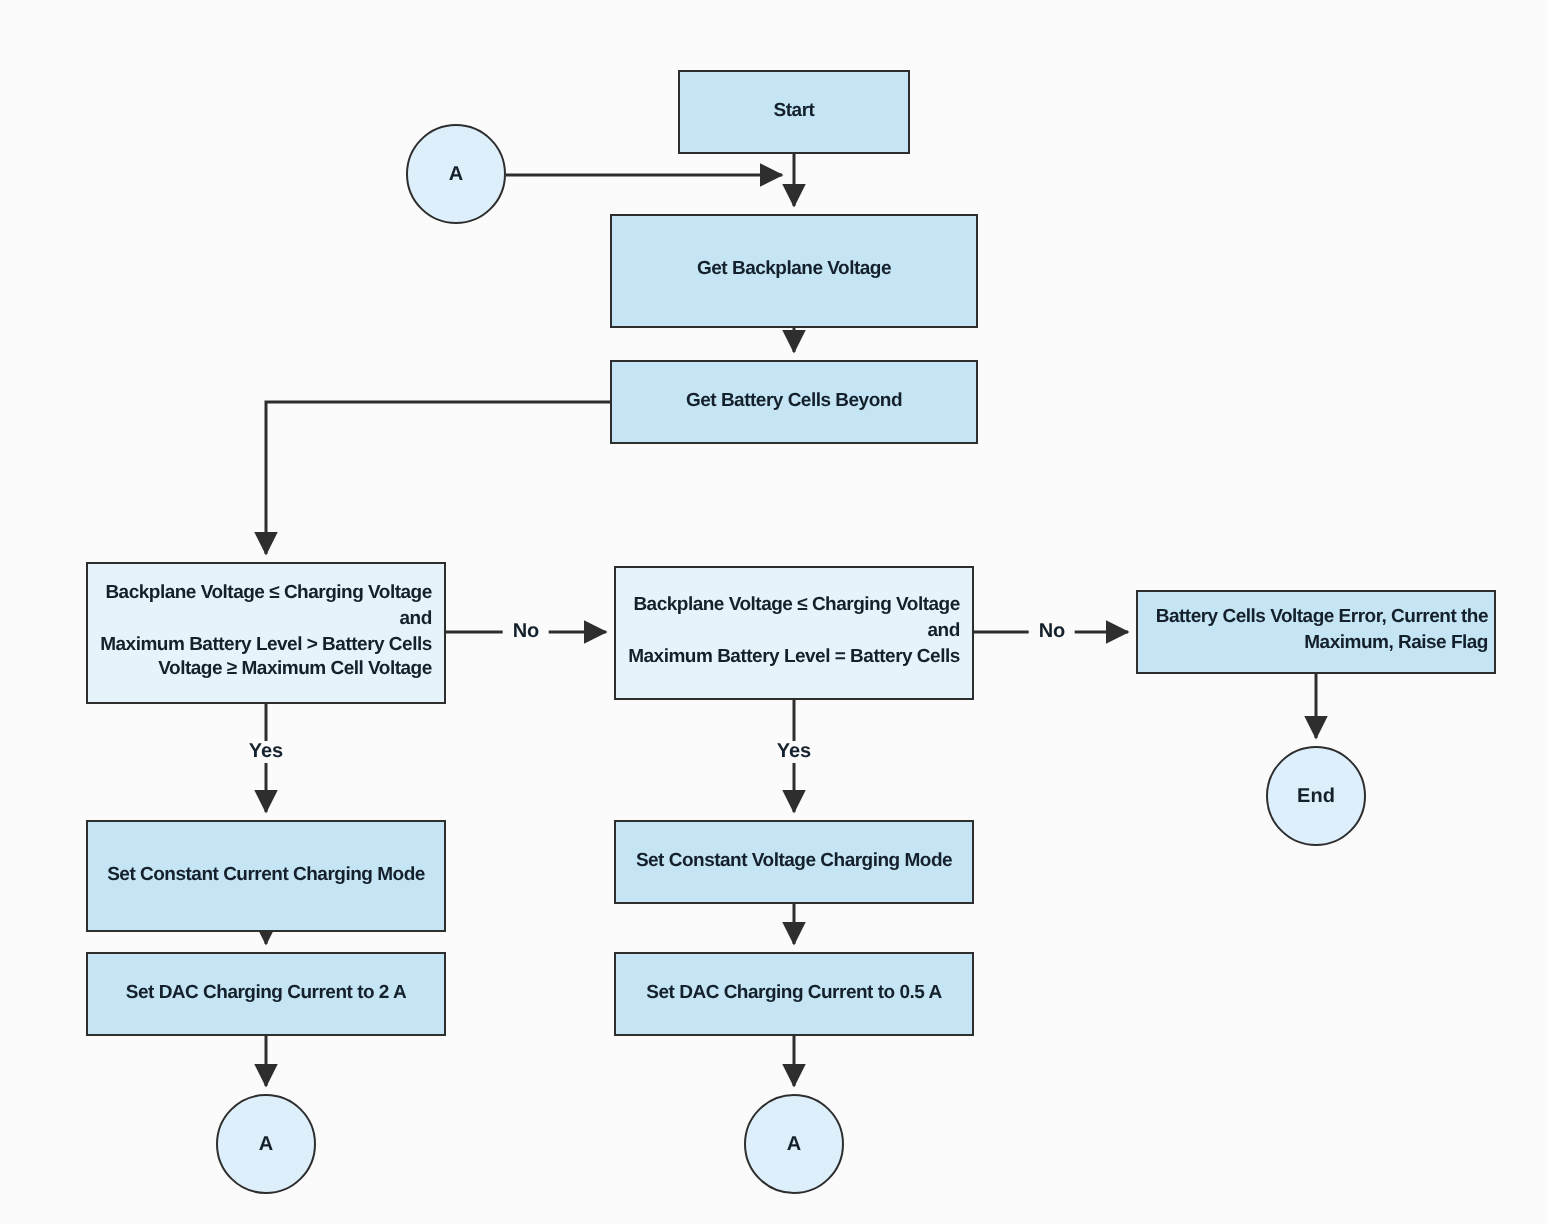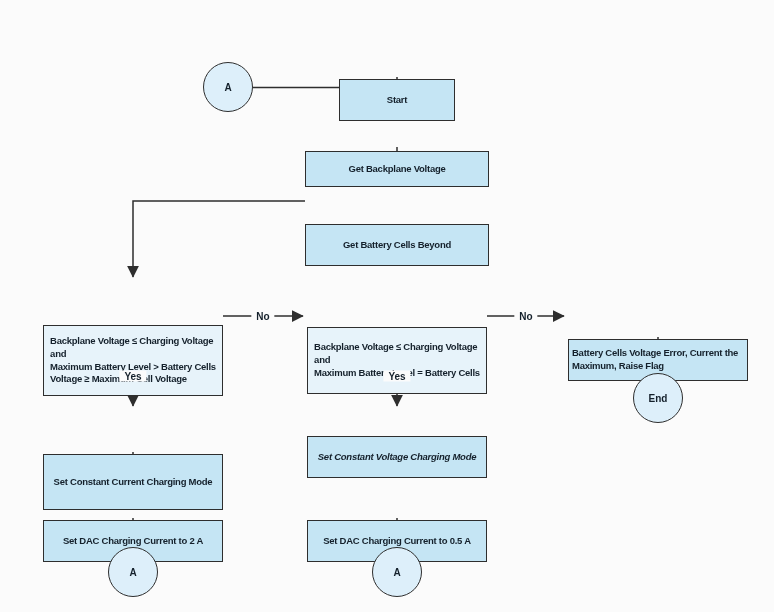--- a/index.html
+++ b/index.html
@@ -32,31 +32,30 @@
     fill:none;
     stroke:var(--line);
     stroke-width:1.5;
   }
   .box{
     position:absolute;
     box-sizing:border-box;
     display:flex;
     align-items:center;
     justify-content:center;
-    text-align:left;
+    text-align:right;
     border:1.8px solid var(--border);
     background:var(--process-fill);
     color:var(--text);
     font-weight:bold;
     font-size:9.5px;
     letter-spacing:-0.25px;
     line-height:1.35;
     padding:2px 3px;
     white-space:pre-line;
-    margin-top:44px;
   }
   .box.condition{ background:var(--condition-fill); }
   .circle{
     position:absolute;
     box-sizing:border-box;
     width:50px; height:50px;
     border-radius:50%;
     border:1.8px solid var(--border);
     background:var(--terminal-fill);
     display:flex;
@@ -100,40 +99,40 @@
     <path d="M397,350 V406" marker-end="url(#arrow)"></path>
     <path d="M397,452 V472" marker-end="url(#arrow)"></path>
     <path d="M397,518 V543" marker-end="url(#arrow)"></path>
     <path d="M658,337 V369" marker-end="url(#arrow)"></path>
   </svg>
 
   <div class="box" style="left:339px;top:35px;width:116px;height:42px;">Start</div>
 
   <div class="circle" style="left:203px;top:62px;">A</div>
 
-  <div class="box" style="left:305px;top:107px;width:184px;height:36px;">Get Backplane Voltage</div>
+  <div class="box" style="left:305px;top:107px;width:184px;height:57px;">Get Backplane Voltage</div>
 
   <div class="box" style="left:305px;top:180px;width:184px;height:42px;">Get Battery Cells Beyond</div>
 
   <div class="box condition" style="left:43px;top:281px;width:180px;height:71px;">Backplane Voltage ≤ Charging Voltage
 and
 Maximum Battery Level &gt; Battery Cells
 Voltage ≥ Maximum Cell Voltage</div>
 
   <div class="box condition" style="left:307px;top:283px;width:180px;height:67px;">Backplane Voltage ≤ Charging Voltage
 and
 Maximum Battery Level = Battery Cells</div>
 
   <div class="box" style="left:568px;top:295px;width:180px;height:42px;">Battery Cells Voltage Error, Current the Maximum, Raise Flag</div>
 
   <div class="box" style="left:43px;top:410px;width:180px;height:56px;">Set Constant Current Charging Mode</div>
 
   <div class="box" style="left:43px;top:476px;width:180px;height:42px;">Set DAC Charging Current to 2 A</div>
 
-  <div class="box" style="left:307px;top:392px;width:180px;height:42px;font-style:italic;">Set Constant Voltage Charging Mode</div>
+  <div class="box" style="left:307px;top:410px;width:180px;height:42px;">Set Constant Voltage Charging Mode</div>
 
   <div class="box" style="left:307px;top:476px;width:180px;height:42px;">Set DAC Charging Current to 0.5 A</div>
 
   <div class="circle" style="left:108px;top:547px;">A</div>
 
   <div class="circle" style="left:372px;top:547px;">A</div>
 
   <div class="circle" style="left:633px;top:373px;">End</div>
 
   <span class="edge-label" style="left:263px;top:316px;">No</span>

